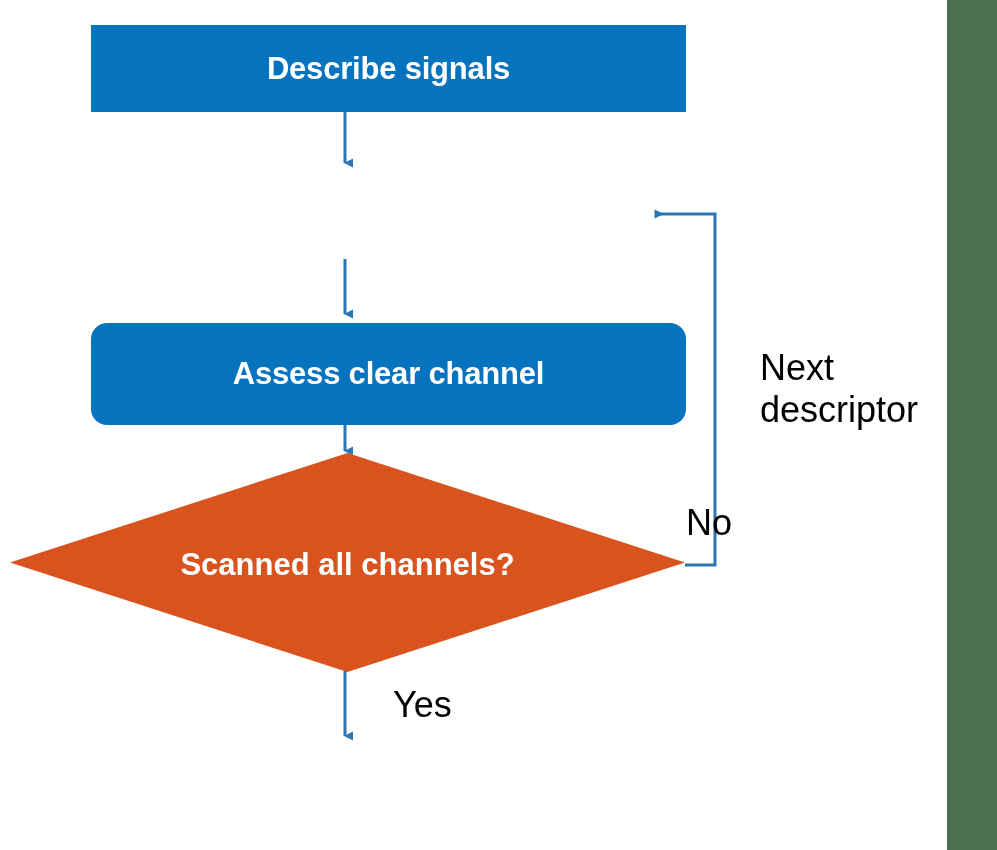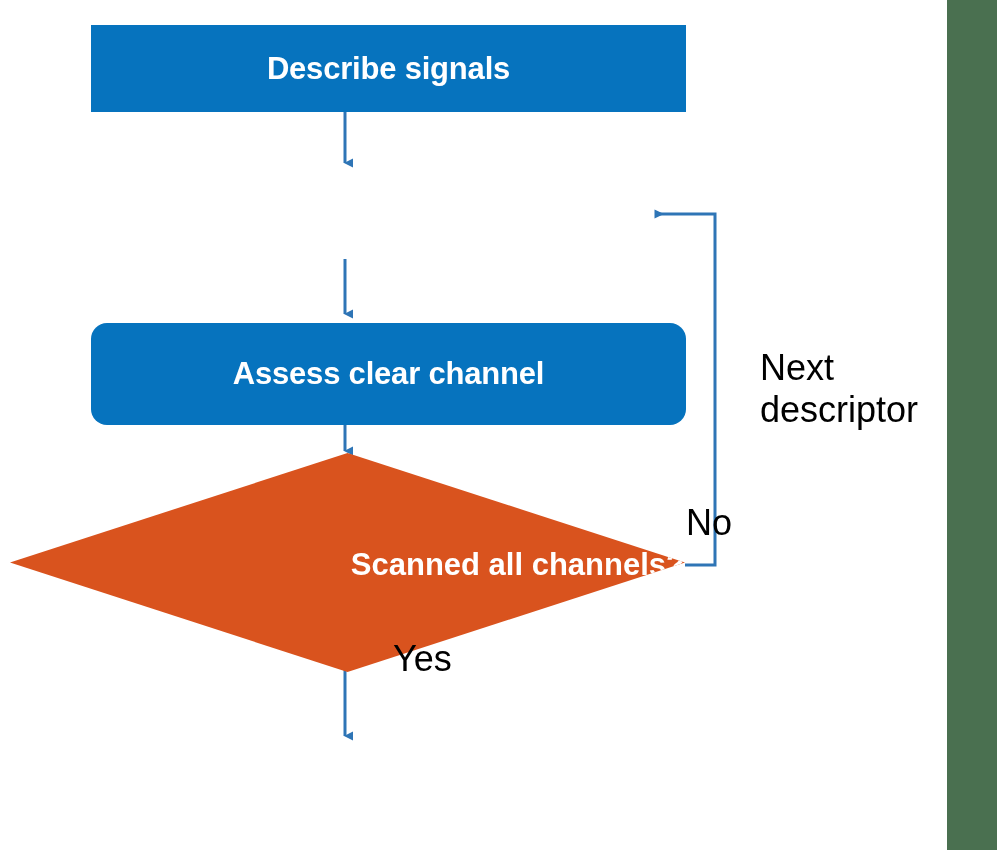--- a/index.html
+++ b/index.html
@@ -38,21 +38,21 @@
     letter-spacing: -0.2px;
     text-align: center;
     line-height: 1.15;
     font-family: "Liberation Sans", sans-serif;
     margin-left: 44px;
   }
   .decision {
     position: absolute;
     display: flex;
     align-items: center;
-    justify-content: flex-end;
+    justify-content: center;
     background: #D9531E;
     color: #ffffff;
     font-weight: bold;
     font-size: 31px;
     text-align: center;
     line-height: 1.22;
     clip-path: polygon(50% 0%, 100% 50%, 50% 100%, 0% 50%);
     font-family: "Liberation Sans", sans-serif;
   }
   .decision .decision-text {
@@ -116,17 +116,17 @@
     <span class="decision-text">Scanned all
 channels?</span>
   </div>
 
 
   <div class="edge-label" style="left:686px; top:502px;">No</div>
 
   <div class="edge-label" style="left:760px; top:322px;margin-top:25px;">Next
 descriptor</div>
 
-  <div class="edge-label" style="left:393px; top:638px;">Yes</div>
+  <div class="edge-label" style="left:393px; top:684px;">Yes</div>
 
   <div class="side-strip"></div>
 
 </div>
 
 </body></html>

